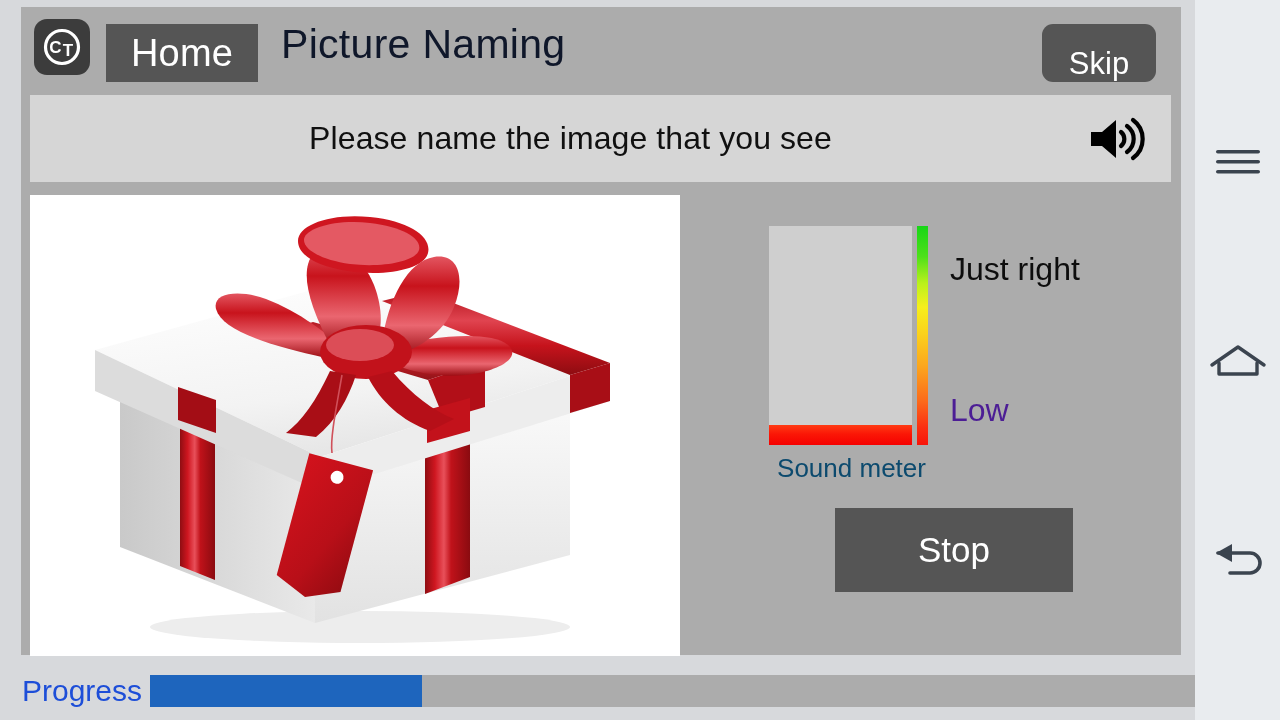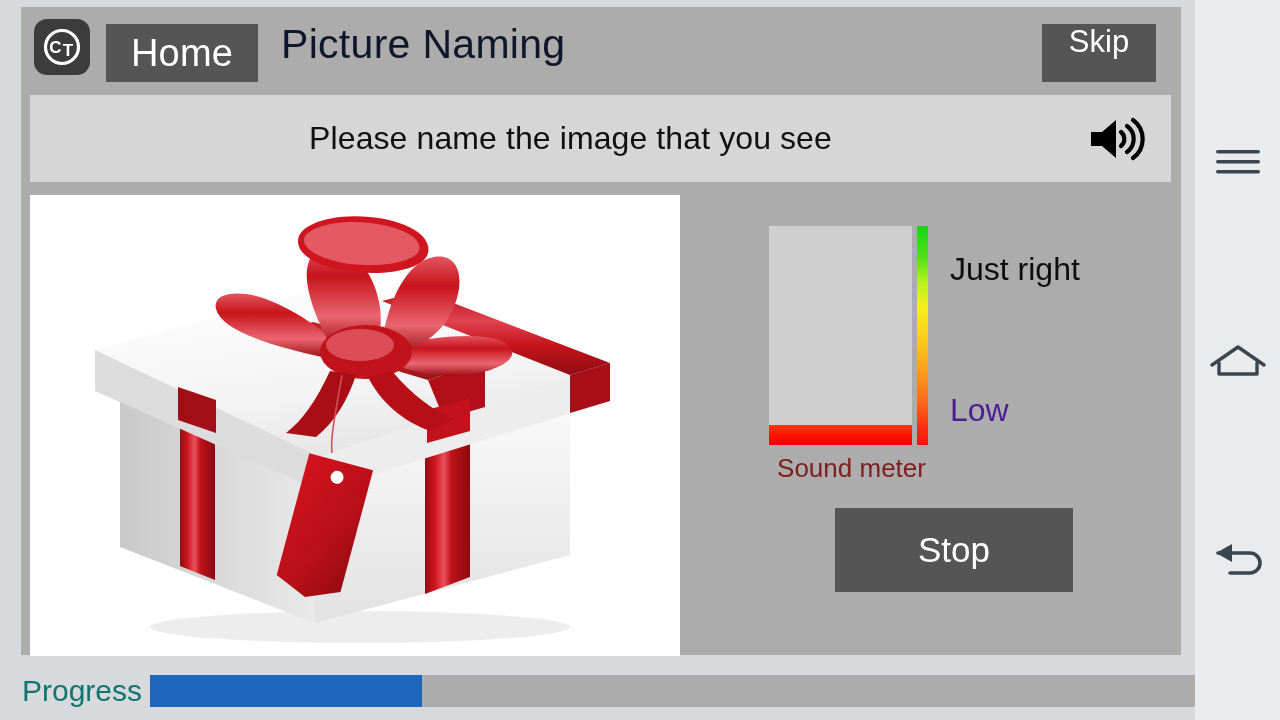--- a/index.html
+++ b/index.html
@@ -66,22 +66,22 @@
   .app-title {
     position: absolute; left: 260px; top: 14px;
     width: 640px; 
     font-size: 41px; color: #0f172a;
     letter-spacing: .3px;
   }
   .skip-btn {
     position: absolute; left: 1021px; top: 17px;
     width: 114px; height: 58px;
     background: #555555;
-    display: flex; align-items: flex-start; justify-content: center;
-    color: #ffffff; font-size: 31px;
+    display: flex; align-items: flex-end; justify-content: center;
+    color: #ffffff; font-size: 31px; border-radius: 11px;
   }
 
   
   .instruction {
     position: absolute; left: 9px; top: 88px;
     width: 1141px; height: 87px;
     background: #d6d6d6;
     display: flex; align-items: center;
   }
   .instruction-text {
@@ -135,41 +135,41 @@
     position: absolute; left: 929px; top: 244px;
     font-size: 32px; color: #0d0d0d;
   }
   .meter-label-low {
     position: absolute; left: 929px; top: 385px;
     font-size: 32px; color: #4c1d95;
   }
   .meter-caption {
     position: absolute; left: 748px; top: 446px;
     width: 165px; text-align: center;
-    font-size: 26px; color: #7f1d1d;
+    font-size: 26px; color: #0c4a6e;
   }
 
   
   .stop-btn {
     position: absolute; left: 802px; top: 501px;
     width: 238px; height: 84px;
     background: #555555;
     display: flex; align-items: center; justify-content: center;
     color: #ffffff; font-size: 35px; margin-left: 12px;
   }
 
   
   .progress-row {
     position: absolute; left: 0; top: 662px;
     width: 1195px; height: 58px;
     background: #d7d9dc;
     display: flex; align-items: center;
   }
   .progress-label {
-    font-size: 30px; color: #0f766e;
+    font-size: 30px; color: #1d4ed8;
     margin-left: 22px; margin-right: 8px;
     line-height: 1;
   }
   .progress-track {
     position: relative;
     width: 1050px; height: 32px;
     background: #acacac;
   }
   .progress-fill {
     position: absolute; left: 0; top: 0;

